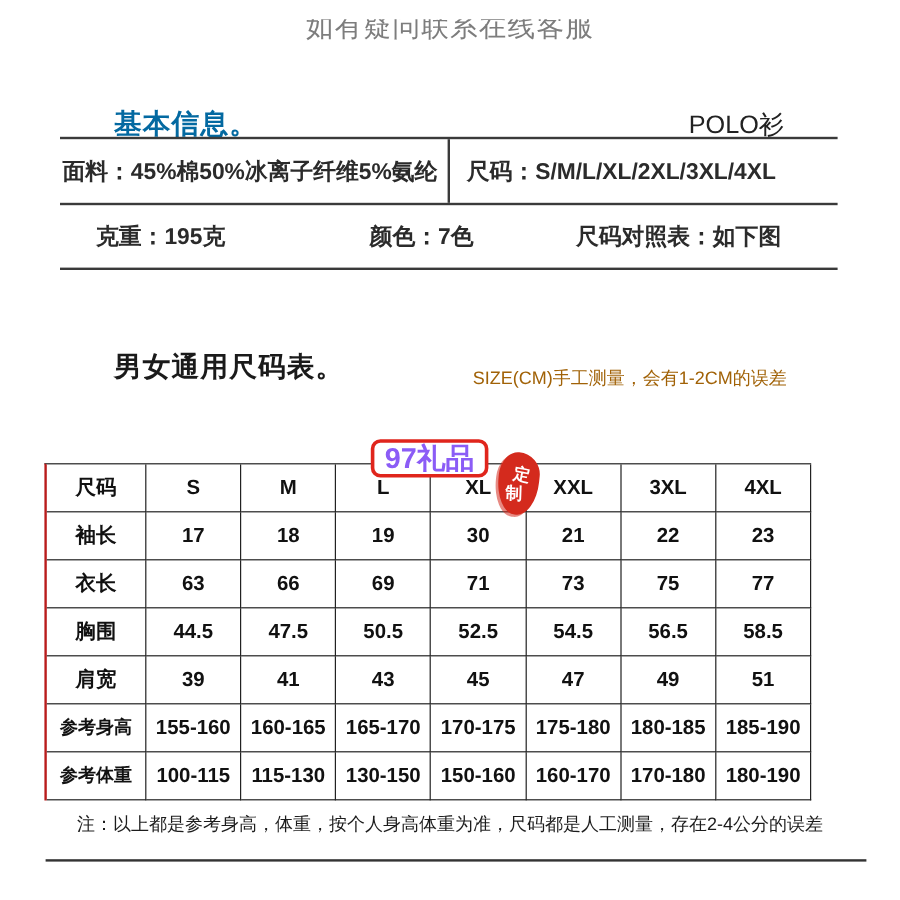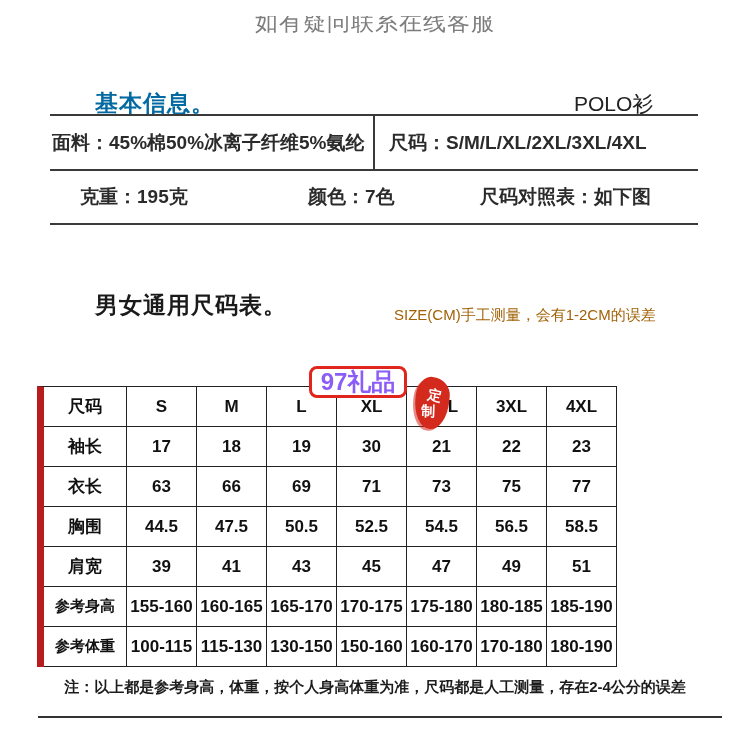--- a/index.html
+++ b/index.html
@@ -25,32 +25,32 @@
   .info-text{font-size:19px;color:#2b2b2b;font-weight:700;white-space:nowrap;}
   .info-row2 .info-text{position:absolute;top:50%;transform:translateY(-50%);}
   .pos-weight{left:30px;}
   .pos-color{left:258px;}
   .pos-ref{left:430px;}
   
   .h-size{position:absolute;left:95px;top:274px;font-size:23px;font-weight:700;color:#1a1a1a;letter-spacing:1px;}
   .size-subtitle{position:absolute;left:394px;top:290px;font-size:15px;color:#a16207;font-weight:400;}
   
   .size-table{
-    position:absolute;left:37px;top:370px;width:580px;
+    position:absolute;left:37px;top:370px;width:639px;
     display:grid;grid-template-columns:83px repeat(7,1fr);grid-auto-rows:40px;
-    border-top:1px solid #222;border-left:7px solid #b91c1c;box-sizing:border-box;z-index:1;
+    border-top:1px solid #222;border-left:2px solid #b91c1c;box-sizing:border-box;z-index:1;
   }
   .size-table .cell{
     border-right:1px solid #222;border-bottom:1px solid #222;
     display:flex;align-items:center;justify-content:center;
     font-size:17px;font-weight:700;color:#111;white-space:nowrap;
   }
   .size-table .cell.small{font-size:15px;}
   
-  .note{position:absolute;left:0;top:662px;width:750px;text-align:center;font-size:15px;font-weight:700;color:#1c1c1c;}
+  .note{position:absolute;left:0;top:662px;width:750px;text-align:center;font-size:15px;font-weight:400;color:#1c1c1c;}
   .bottom-rule{position:absolute;left:38px;top:700px;width:684px;border-top:2px solid #333;}
   
   .wm-badge{
     position:absolute;left:309px;top:350px;width:92px;height:26px;z-index:3;
     background:#fff;border:3px solid #e0251c;border-radius:8px;
     display:flex;align-items:center;justify-content:center;
     font-size:24px;font-weight:700;color:#8b5cf6;letter-spacing:0;
   }
   
   .wm-seal{

